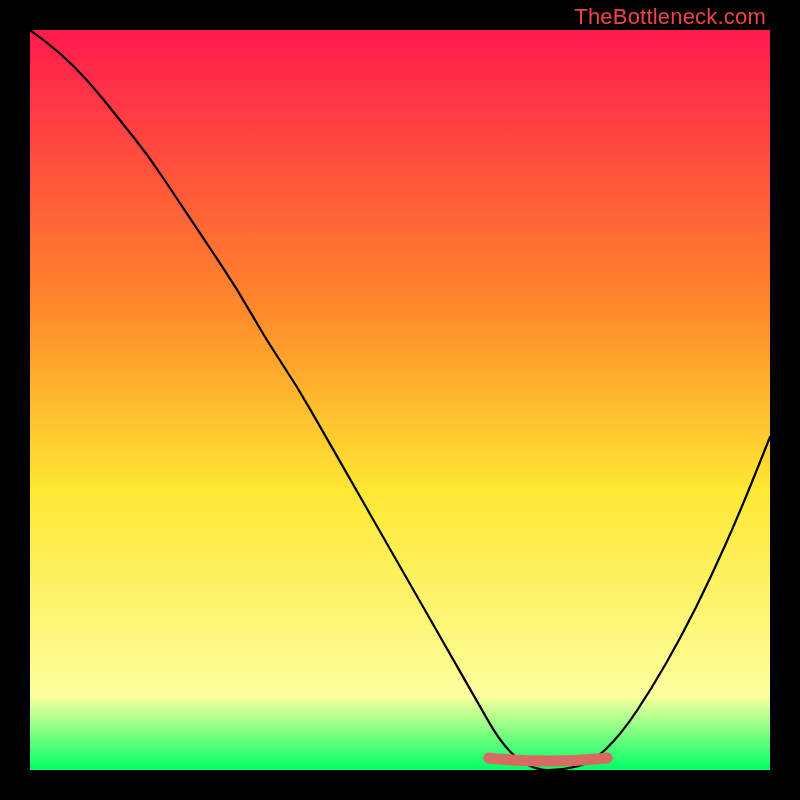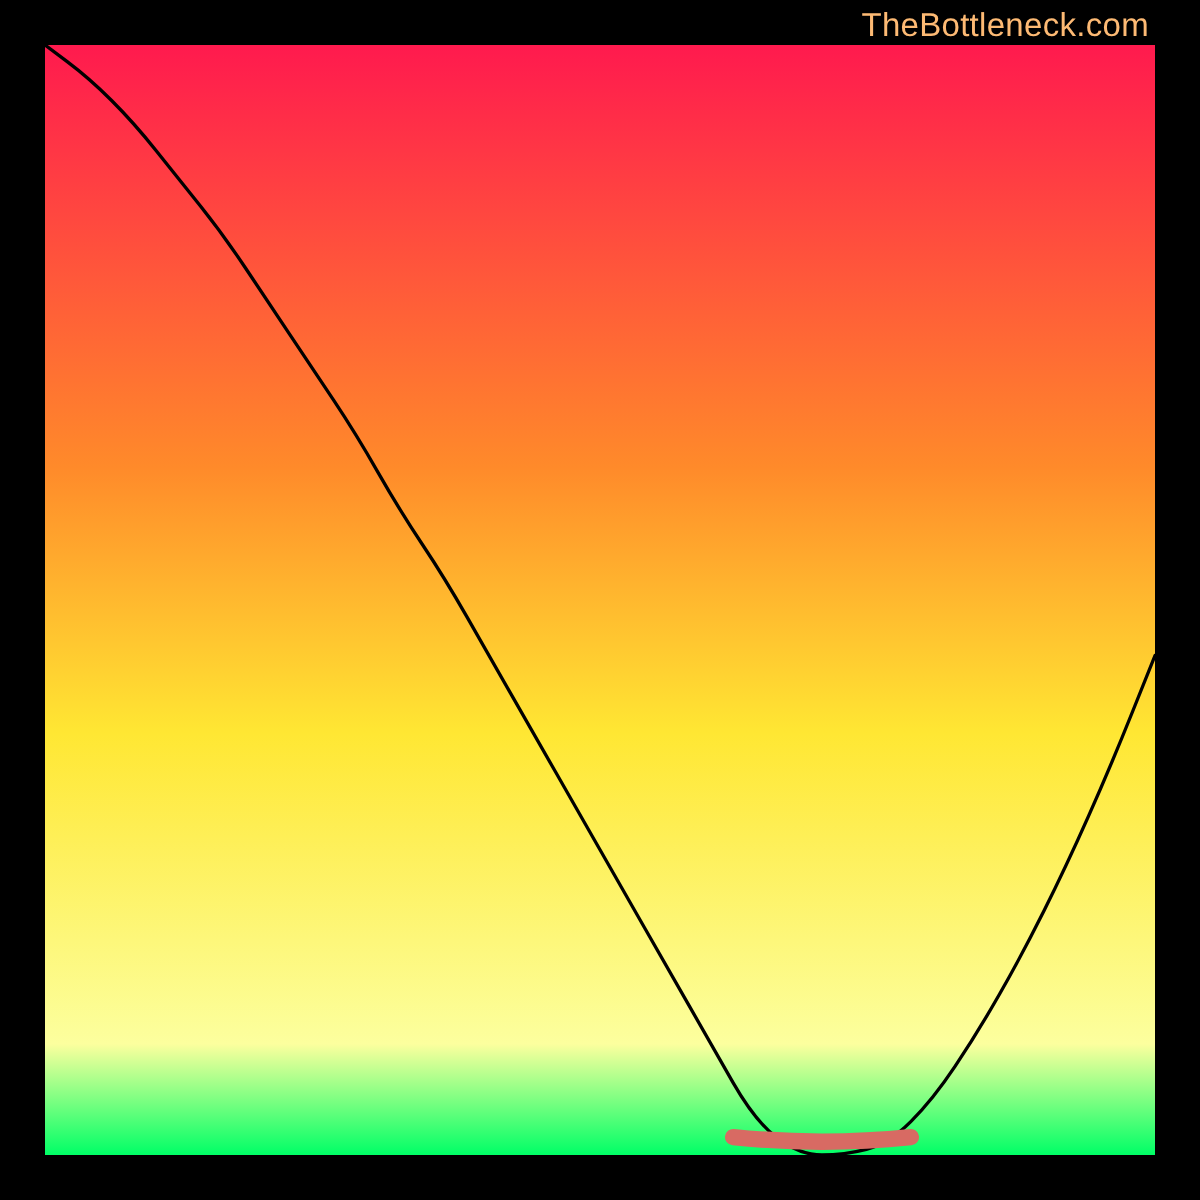--- a/index.html
+++ b/index.html
@@ -23,21 +23,21 @@
     position: absolute;
     left: 0;
     top: 0;
     width: 740px;
     height: 740px;
   }
   .watermark {
     position: absolute;
     top: 4px;
     right: 34px;
-    color: #fdba74;
+    color: #ef4444;
     font-size: 22px;
     font-weight: 500;
     letter-spacing: 0.2px;
   }
   svg {
     display: block;
   }
 </style>
 </head>
 <body>

